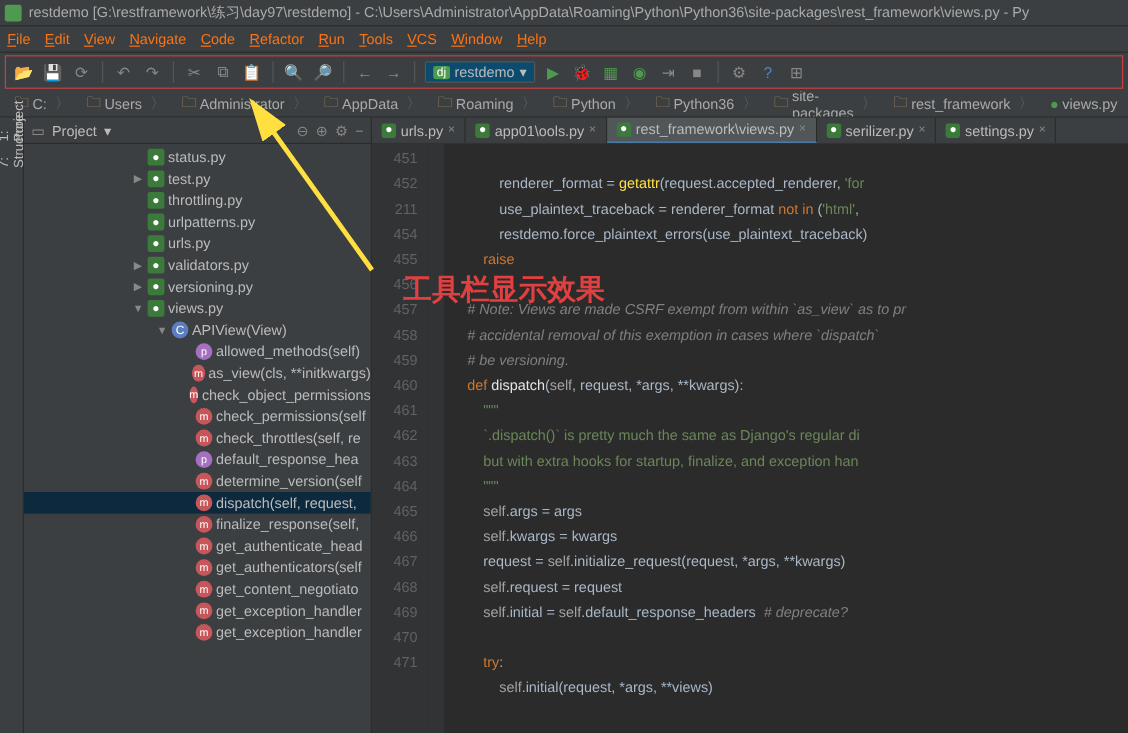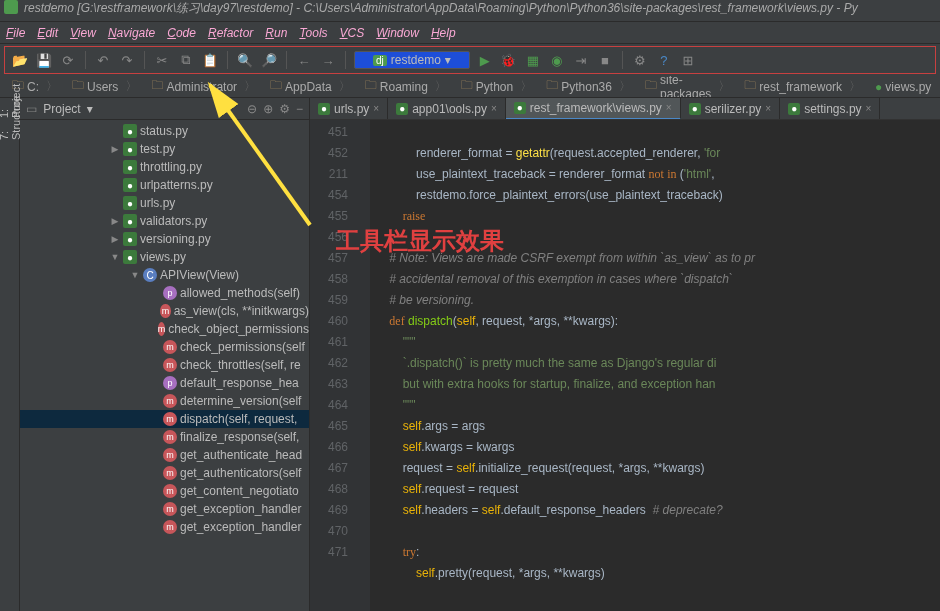--- a/index.html
+++ b/index.html
@@ -1,25 +1,25 @@
 <!DOCTYPE html>
 <html><head>
 <meta charset="utf-8">
 <style>
 * { margin:0; padding:0; box-sizing:border-box; font-family:"Segoe UI",sans-serif; font-size:12px; }
 body { background:#3c3f41; color:#bbb; width:940px; height:611px; overflow:hidden; position:relative; }
-.titlebar { background:#3c3f41; height:22px; display:flex; padding:0 4px; color:#aaa; border-bottom:1px solid #2b2b2b;font-style:italic;}
+.titlebar { background:#3c3f41; height:22px; display:flex; align-items:center; padding:0 4px; color:#aaa; border-bottom:1px solid #2b2b2b;}
 .titlebar .icon { width:14px; height:14px; background:#4e9a4e; border-radius:2px; margin-right:6px;}
 .menubar { height:22px; display:flex; align-items:center; padding:0 6px; gap:12px; border-bottom:1px solid #2b2b2b;}
-.menubar span { color:#f9a8d4;font-style:italic; }
+.menubar span { color:#f97316; }
 .menubar span u { text-decoration:underline; }
 .toolbar { height:28px; display:flex; align-items:center; padding:0 6px; gap:6px; border:1px solid #c84040; margin:2px 4px; position:relative;}
 .tbtn { width:18px; height:18px; display:flex; align-items:center; justify-content:center; color:#888; font-size:13px;}
 .tsep { width:1px; height:18px; background:#555; margin:0 2px;}
-.runconf { display:flex; align-items:center; gap:4px; background:#1d4ed8; border:1px solid #555; border-radius:2px; padding:1px 18px;}
+.runconf { display:flex; align-items:center; gap:4px; background:#0c4a6e; border:1px solid #555; border-radius:2px; padding:1px 6px;}
 .runconf .dj { background:#4e9a4e; color:#fff; padding:0 3px; border-radius:2px; font-size:10px;}
 .breadcrumb { height:22px; display:flex; align-items:center; padding:0 6px; gap:2px; border-bottom:1px solid #2b2b2b; overflow:hidden;}
 .bc { display:flex; align-items:center; gap:3px; padding:0 6px; color:#aaa;}
 .bc .fold { color:#b09060;}
 .bc .sep { color:#666; margin-left:4px;}
 .main { display:flex; height:517px; }
 .sidebar { width:20px; background:#3c3f41; display:flex; flex-direction:column; align-items:center; padding-top:4px; border-right:1px solid #2b2b2b;}
 .sidebar .tab { writing-mode:vertical-rl; transform:rotate(180deg); padding:6px 2px; color:#bbb; font-size:11px;}
 .project { width:290px; background:#3c3f41; border-right:1px solid #2b2b2b; display:flex; flex-direction:column;}
 .proj-header { height:22px; display:flex; align-items:center; padding:0 6px; gap:6px; border-bottom:1px solid #2b2b2b;}
@@ -37,24 +37,24 @@
 .fi.p { background:#a76fc0; border-radius:50%; color:#fff; font-size:9px;}
 .editor { flex:1; display:flex; flex-direction:column; background:#2b2b2b;}
 .tabs { height:22px; display:flex; align-items:center; border-bottom:1px solid #323232; background:#3c3f41; overflow:hidden;}
 .tab { display:flex; align-items:center; gap:4px; padding:0 8px; height:22px; color:#bbb; border-right:1px solid #2b2b2b;}
 .tab.active { background:#515658; border-bottom:2px solid #4a88c7;}
 .tab .close { color:#888; font-size:10px;}
 .code { flex:1; display:flex; font-family:Consolas,monospace; font-size:13px; overflow:hidden; position:relative;}
 .gutter { width:46px; background:#313335; color:#606366; text-align:right; padding:2px 8px 2px 0; line-height:21px;}
 .marks { width:14px; background:#313335;}
 .lines { flex:1; padding:2px 0 2px 6px; line-height:21px; color:#a9b7c6; white-space:pre; position:relative;}
-.kw { color:#cc7832;font-family:Liberation Serif, serif;}
-.fn { color:#84cc16;}
+.kw { color:#cc7832;}
+.fn { color:#e5e5e5;}
 .bi { color:#fde047;}
-.self { color:#eab308;}
+.self { color:#a3a3a3;}
 .str { color:#6a8759;}
 .cmt { color:#808080; font-style:italic;}
 .overlay { position:absolute; color:#e04040; font-size:24px; font-family:"Microsoft YaHei",sans-serif; pointer-events:none;}
 .arrow-annot { position:absolute; pointer-events:none;}
 </style>
 </head>
 <body>
 
 <div class="titlebar">
   <div class="icon"></div>
@@ -323,24 +323,24 @@
     <span class="cmt"># be versioning.</span>
 <span>    </span><span class="kw">def</span> <span class="fn">dispatch</span><span>(</span><span class="self">self</span><span>, request, *args, **kwargs):</span>
         <span class="str">"""</span>
         <span class="str">`.dispatch()` is pretty much the same as Django's regular di</span>
         <span class="str">but with extra hooks for startup, finalize, and exception han</span>
         <span class="str">"""</span>
 <span>        </span><span class="self">self</span><span>.args = args</span>
 <span>        </span><span class="self">self</span><span>.kwargs = kwargs</span>
 <span>        request = </span><span class="self">self</span><span>.</span><span>initialize_request</span><span class="tokens">(request, *args, **kwargs)</span>
 <span>        </span><span class="self">self</span><span>.request = request</span>
-<span>        </span><span class="self">self</span><span>.headers = </span><span class="self">self</span><span>.default_response_headers  </span><span class="cmt"># deprecate?</span>
+<span>        </span><span class="self">self</span><span>.initial = </span><span class="self">self</span><span>.default_response_headers  </span><span class="cmt"># deprecate?</span>
 
 <span>        </span><span class="kw">try</span><span>:</span>
-<span>            </span><span class="self">self</span><span>.pretty(request, *args, **kwargs)</span></div>
+<span>            </span><span class="self">self</span><span>.initial(request, *args, **views)</span></div>
     </div>
   </div>
 </div>
 
 <div class="overlay" style="left:336px; top:225px;font-weight:bold;">工具栏显示效果</div>
 <svg class="arrow-annot" style="left:140px; top:55px;" width="200" height="180">
   <defs>
       <marker id="ah" markerWidth="10" markerHeight="10" refX="8" refY="3" orient="auto">
         <path d="M0,0 L0,6 L9,3 z" fill="#ffe040"></path>
       </marker>

